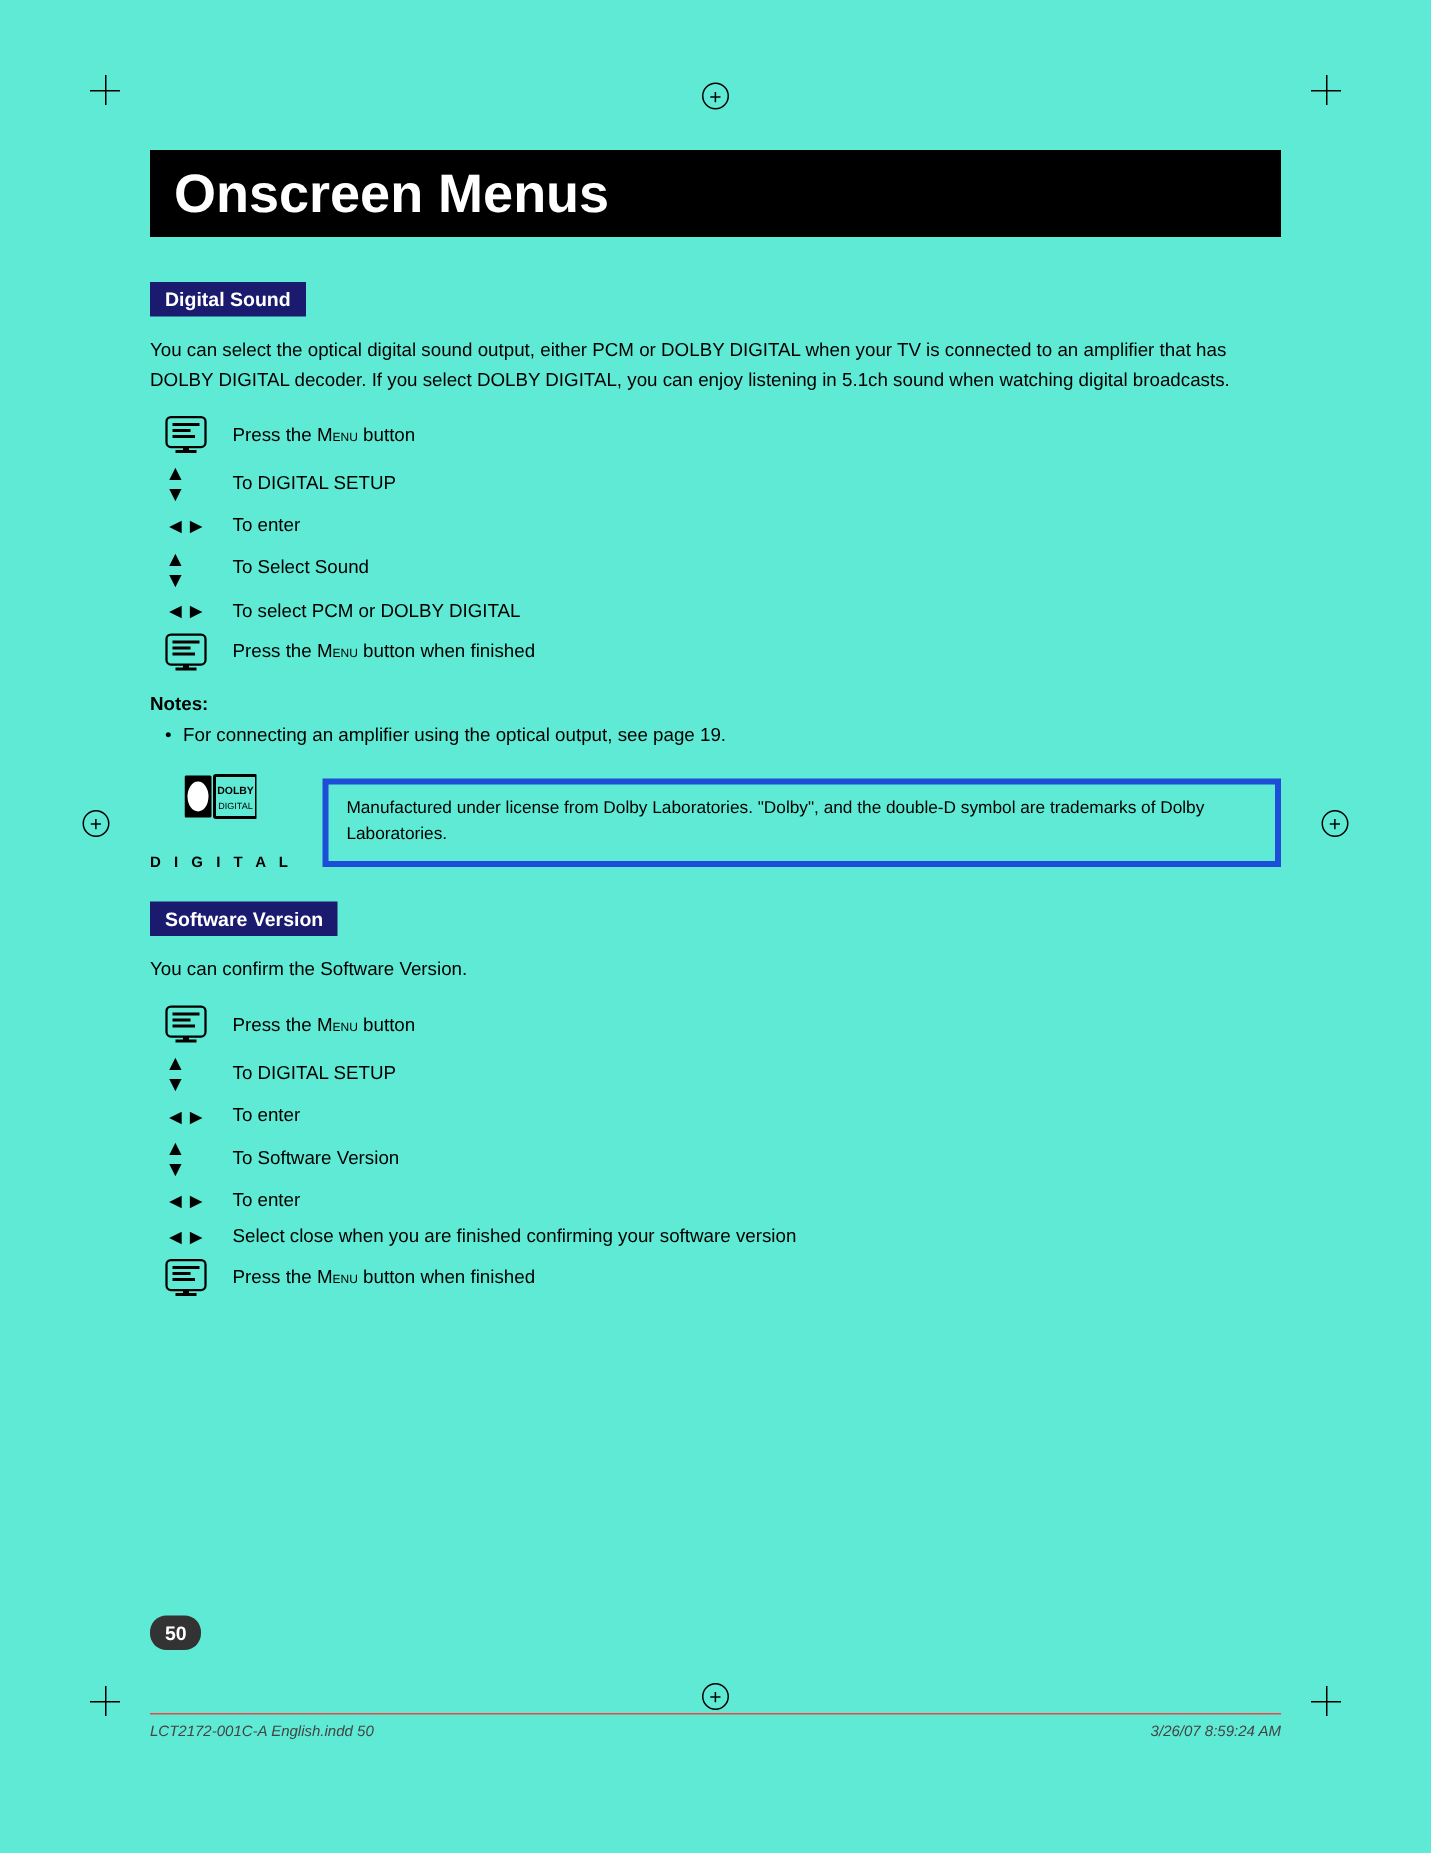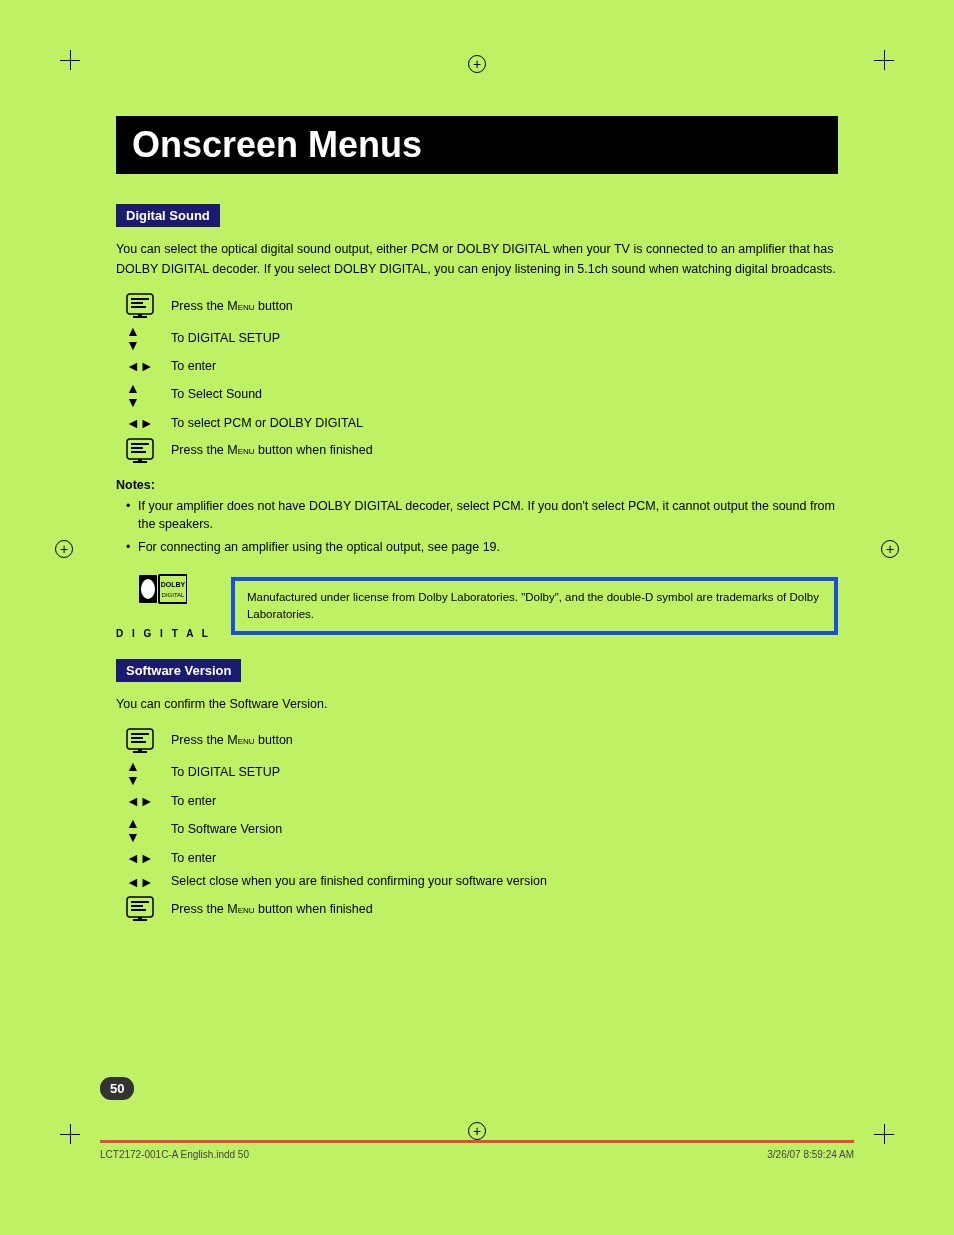--- a/index.html
+++ b/index.html
@@ -9,23 +9,23 @@
       background: #fff;
       font-family: Arial, Helvetica, sans-serif;
       font-size: 13px;
       color: #000;
       position: relative;
     }
 
     .page-container {
       width: 954px;
       min-height: 1235px;
-      background: #bef264;
+      background: #5eead4;
       position: relative;
-      padding: 16px;
+      padding: 0;
     }
 
     
     .crop-top-left {
       position: absolute;
       top: 60px;
       left: 60px;
       width: 20px;
       height: 1px;
       background: #000;
@@ -276,27 +276,28 @@
       font-weight: bold;
       border-radius: 11px;
     }
 
     
     .footer {
       position: absolute;
       bottom: 75px;
       left: 100px;
       right: 100px;
-      border-top: 3px solid #ef4444;
+      border-top: 1px solid #ef4444;
       display: flex;
       justify-content: space-between;
       align-items: center;
       padding-top: 6px;
       font-size: 10px;
       color: #444;
+      font-style: italic;
     }
 
     .small-caps {
       font-variant: small-caps;
       font-size: 11px;
     }
   </style>
 </head>
 <body>
 
@@ -387,21 +388,20 @@
             <rect x="7" y="23" width="14" height="2" fill="#000"></rect>
           </svg>
         </div>
         <span class="instruction-text">Press the M<span class="small-caps">enu</span> button when finished</span>
       </div>
 
       
       <div class="notes-section">
         <p class="notes-title">Notes:</p>
         <ul class="notes-list">
-          <li>If your amplifier does not have DOLBY DIGITAL decoder, select PCM.  If you don't select PCM, it cannot output the sound from the speakers.</li>
           <li>For connecting an amplifier using the optical output, see page 19.</li>
         </ul>
       </div>
 
       
       <div class="dolby-section">
         <div class="dolby-logo">
           <div class="dolby-logo-graphic">
 
             <svg width="48" height="34" viewBox="0 0 48 34">

